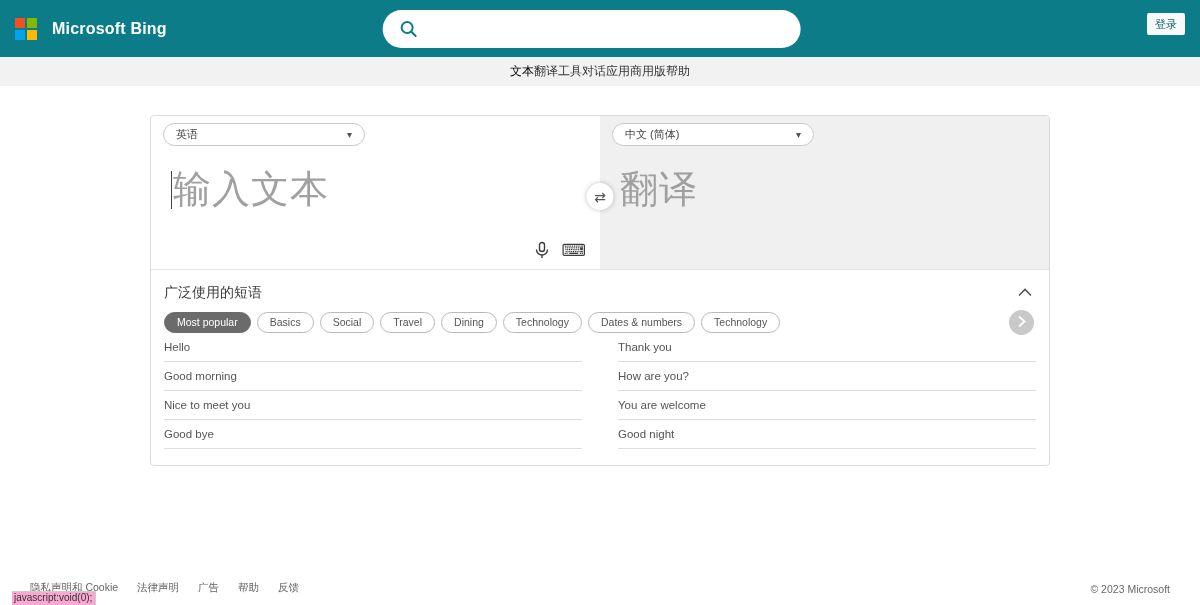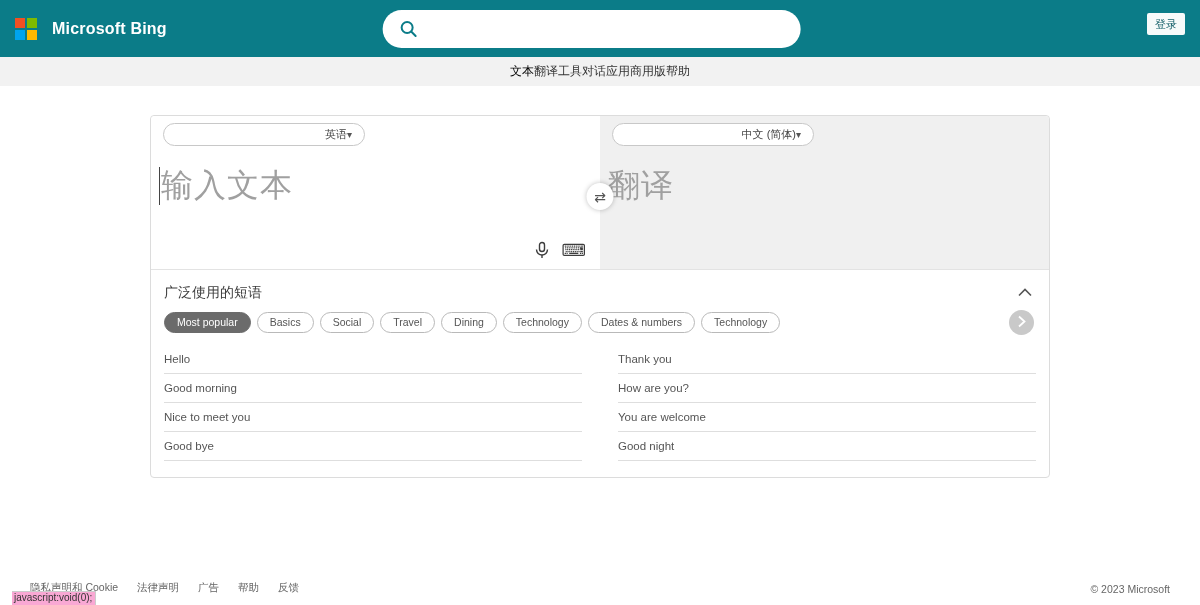--- a/index.html
+++ b/index.html
@@ -28,45 +28,45 @@
   .nav{height:29px;background:#f2f2f2;display:flex;align-items:center;justify-content:center;}
   .nav-item{font-size:12px;color:#333;cursor:pointer;white-space:nowrap}
   .nav-item.active{color:#000}
 
   
   .card{width:900px;margin:29px auto 0;border:1px solid #dcdcdc;border-radius:4px;background:#fff;position:relative}
   .panels{display:flex;height:153px;position:relative}
   .panel-left{width:449px;position:relative;background:#fff;border-radius:4px 0 0 0}
   .panel-right{flex:1;background:#f0f0f0;position:relative;border-radius:0 4px 0 0}
   .lang-pill{position:absolute;top:7px;left:12px;height:23px;width:202px;border:1px solid #c8c8c8;border-radius:12px;
-    background:#fff;display:flex;align-items:center;justify-content:flex-end;padding:0 12px;
+    background:#fff;display:flex;align-items:center;justify-content:space-between;padding:0 12px;
     font-size:11px;color:#444;cursor:pointer}
   .lang-chevron{font-size:10px;color:#555;line-height:1}
-  .bigtext{position:absolute;left:8px;top:48px;display:flex;align-items:center;font-size:32px;color:#a0a0a0;
+  .bigtext{position:absolute;left:20px;top:48px;display:flex;align-items:center;font-size:38px;color:#a0a0a0;
     letter-spacing:1px;white-space:nowrap}
   .caret{width:1px;height:38px;background:#444;margin-right:1px}
   .panel-tools{position:absolute;right:14px;bottom:10px;display:flex;align-items:center;gap:11px;color:#3d3d3d}
   .tool{cursor:pointer;display:flex;align-items:center}
   .kbd-glyph{font-size:17px;line-height:1;color:#3d3d3d;font-family:"DejaVu Sans",sans-serif}
   .swap-btn{position:absolute;left:449px;top:67px;transform:translateX(-50%);width:27px;height:27px;border-radius:50%;
     background:#fff;border:none;box-shadow:0 0 5px rgba(0,0,0,.25);color:#555;font-size:14px;cursor:pointer;
     display:flex;align-items:center;justify-content:center;font-family:"DejaVu Sans",sans-serif}
 
   
   .phrases{border-top:1px solid #e3e3e3;padding:11px 13px 16px}
   .phrases-head{display:flex;justify-content:space-between;align-items:center;padding:2px 2px 10px 0}
   .phrases-title{font-size:14px;color:#3b3b3b}
   .collapse-btn{background:none;border:none;cursor:pointer;display:flex;align-items:center;padding:2px}
   .pill-row{display:flex;align-items:center;gap:6px;position:relative;padding-right:44px}
   .pill{height:21px;line-height:19px;border:1px solid #b9b9b9;border-radius:11px;background:#fff;padding:0 12px;
     font-size:10.5px;color:#555;cursor:pointer;white-space:nowrap;font-family:inherit}
   .pill.selected{background:#6b6b6b;border-color:#6b6b6b;color:#fff}
   .scroll-btn{position:absolute;right:2px;top:-2px;width:25px;height:25px;border-radius:50%;background:#c9c9c9;
     border:none;display:flex;align-items:center;justify-content:center;cursor:pointer}
-  .phrase-grid{display:grid;grid-template-columns:1fr 1fr;column-gap:36px;margin-top:12px}
+  .phrase-grid{display:grid;grid-template-columns:1fr 1fr;column-gap:36px;}
   .phrase{font-size:11.5px;color:#555;padding:8px 0 8px 0;border-bottom:1px solid #dedede;cursor:pointer}
 
   
   .footer{position:absolute;bottom:10px;left:0;right:0;display:flex;align-items:flex-end;padding:0 30px;font-size:10.5px;color:#666}
   .footer-links{display:flex;gap:19px}
   .footer-link{cursor:pointer;white-space:nowrap}
   .footer-copy{margin-left:auto;color:#666}
   .status-bubble{position:absolute;bottom:0;left:12px;background:#f9a8d4;border-top:1px solid #ccc;border-right:1px solid #ccc;
     font-size:10px;color:#333;padding:0 3px 1px 2px;line-height:12px}
 </style>

